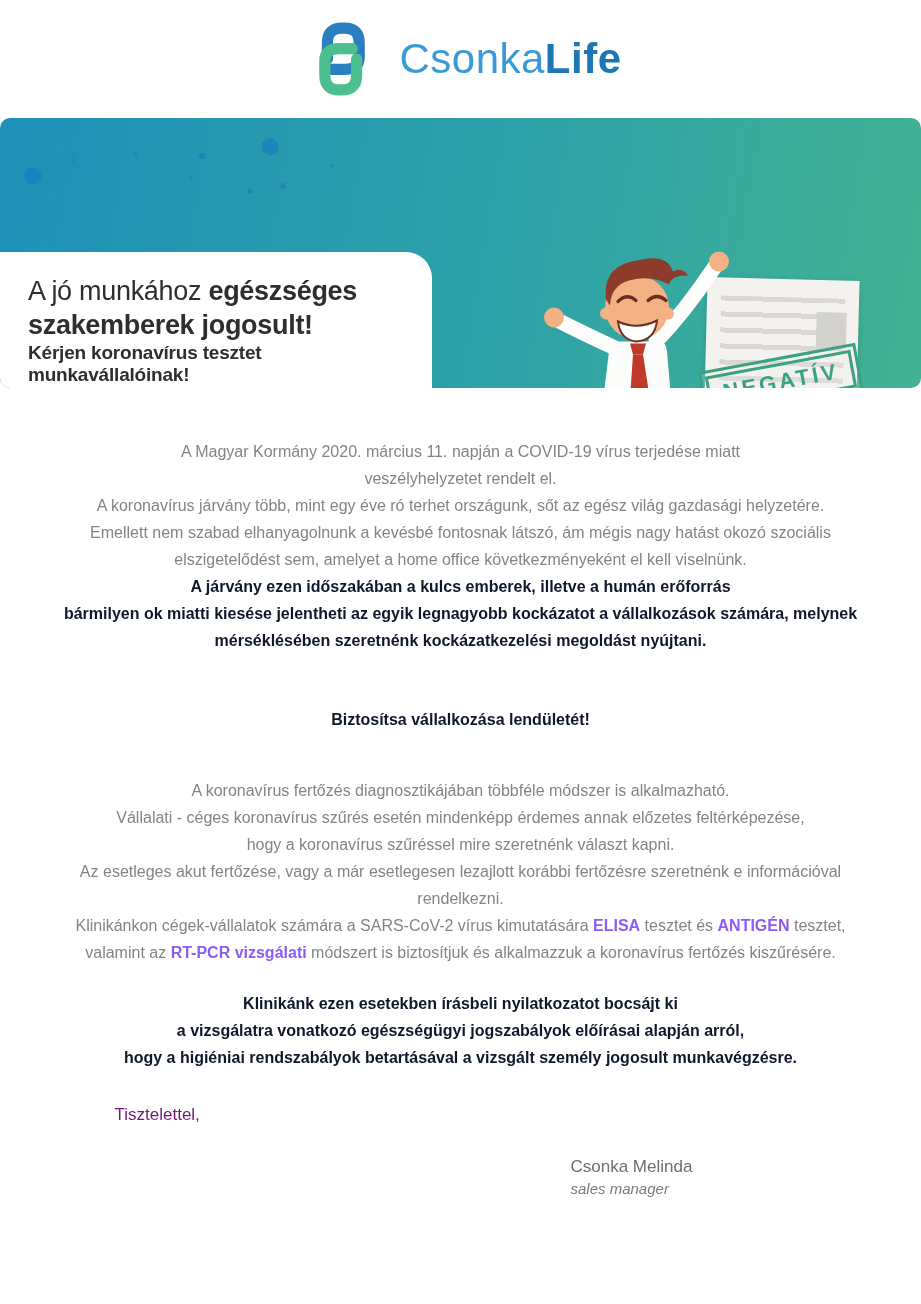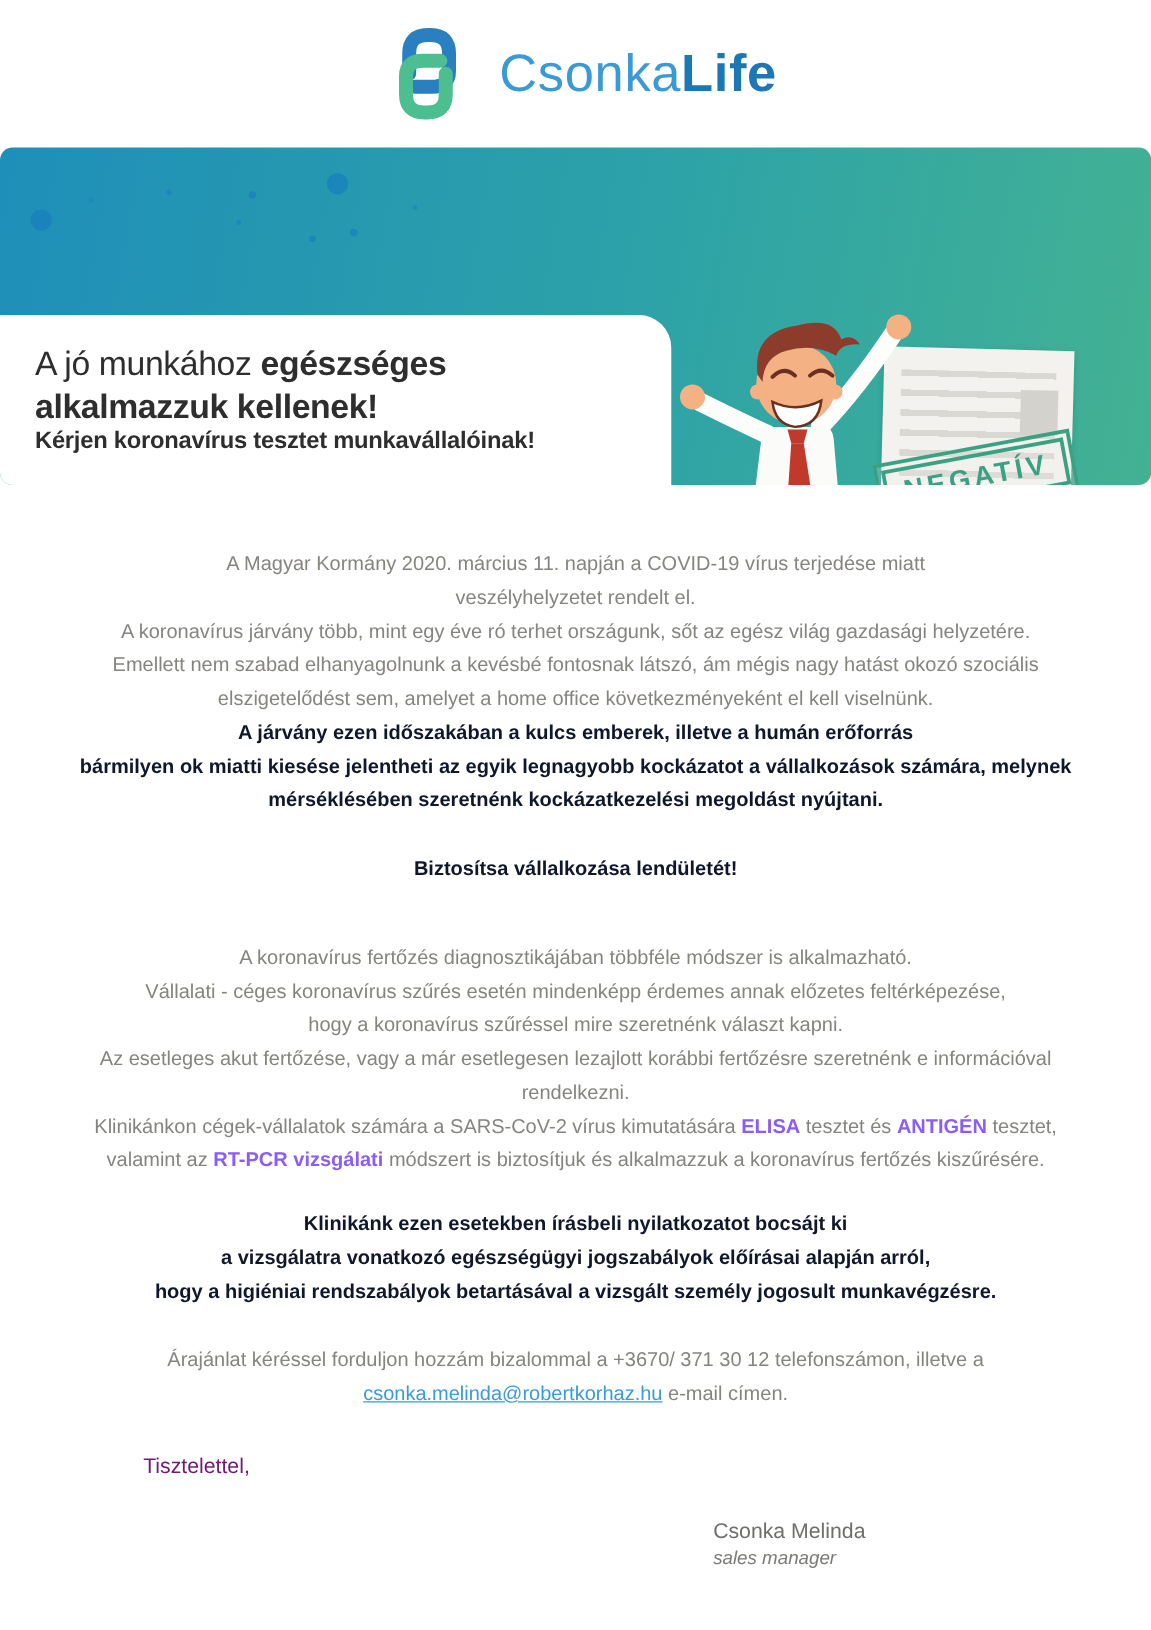--- a/index.html
+++ b/index.html
@@ -18,21 +18,21 @@
   .brand .second { color:#1d77b4; font-weight:700; }
 
   
   .banner {
     position:relative; height:270px; width:921px;
     background:linear-gradient(100deg,#1e8fb9 0%,#2da2a8 55%,#43b293 100%);
     border-radius:10px; overflow:hidden;
   }
   .banner-dots { position:absolute; inset:0; width:100%; height:100%; }
   .hero-card {
-    position:absolute; left:0; top:134px; bottom:0; width:537px;
+    position:absolute; left:0; top:134px; bottom:0; width:432px;
     background:#ffffff; border-top-right-radius:26px;
     padding:22px 20px 0 28px;
   }
   .headline { font-size:27px; line-height:34px; color:#2e2e2e; font-weight:400; letter-spacing:-0.3px; }
   .headline b { font-weight:700; }
   .subheadline { font-size:19px; font-weight:700; color:#2e2e2e; letter-spacing:-0.2px; }
 
   
   .man { position:absolute; left:520px; top:122px; width:240px; height:268px; }
 
@@ -51,21 +51,21 @@
   }
   .stamp-inner { border:3px solid #3aa183; padding:3px 4px; text-align:center;
     color:#3aa183; font-weight:700; font-size:22px; letter-spacing:3px; }
 
   
   .content { width:884px; margin:0 auto; padding-top:50px; text-align:center; }
   .para { font-size:16px; line-height:27px; white-space:pre-line; }
   .light { color:#85847f; font-weight:400; }
   .medium { color:#0f172a; font-weight:600; }
   .b { font-weight:700; color:#8b5cf6; }
-  .gap-sm { margin-top:24px; } .gap-md { margin-top:28px; } .gap-lg { margin-top:44px; }
+  .gap-sm { margin-top:24px; } .gap-md { margin-top:52px; } .gap-lg { margin-top:44px; }
   .email-link { color:#3b9ad8; text-decoration:underline; }
   .closing { text-align:left; margin-top:34px; padding-left:96px; font-size:17px; color:#701a75; }
   .signature { margin-top:32px; margin-left:552px; width:220px; text-align:left; }
   .sig-name { font-size:17px; color:#6e6e6a; }
   .sig-title { font-size:15px; font-style:italic; color:#7a7a76; margin-top:3px; }
 </style>
 </head>
 <body>
 
 <div class="header">
@@ -122,21 +122,21 @@
 
     <path d="M86,58 Q82,24 117,19 Q147,11 153,30 Q162,25 168,34 Q152,33 149,43 Q131,33 109,39 Q91,44 90,64 Z" fill="#8d3b2b"></path>
 
     <path d="M98,60 q9,-9 18,-1" fill="none" stroke="#6b2f1f" stroke-width="3.2" stroke-linecap="round"></path>
     <path d="M128,59 q9,-8 18,0" fill="none" stroke="#6b2f1f" stroke-width="3.2" stroke-linecap="round"></path>
 
     <path d="M98,80 Q117,89 137,79 Q135,99 116,100 Q100,98 98,80 Z" fill="#ffffff" stroke="#6b2f1f" stroke-width="2"></path>
   </svg>
 
   <div class="hero-card">
-    <div class="headline"><span>A jó munkához </span><b>egészséges</b><br><b>alkalmazzuk kellenek!</b></div>
+    <div class="headline"><span>A jó munkához </span><b>egészséges</b><br><b>szakemberek jogosult!</b></div>
     <div class="subheadline">Kérjen koronavírus tesztet munkavállalóinak!</div>
   </div>
 </div>
 
 <div class="content">
   <p class="para light">A Magyar Kormány 2020. március 11. napján a COVID-19 vírus terjedése miatt
 veszélyhelyzetet rendelt el.
 A koronavírus járvány több, mint egy éve ró terhet országunk, sőt az egész világ gazdasági helyzetére.
 Emellett nem szabad elhanyagolnunk a kevésbé fontosnak látszó, ám mégis nagy hatást okozó szociális
 elszigetelődést sem, amelyet a home office következményeként el kell viselnünk.</p>
@@ -147,22 +147,20 @@
   <p class="para light gap-lg">A koronavírus fertőzés diagnosztikájában többféle módszer is alkalmazható.
 Vállalati - céges koronavírus szűrés esetén mindenképp érdemes annak előzetes feltérképezése,
 hogy a koronavírus szűréssel mire szeretnénk választ kapni.
 Az esetleges akut fertőzése, vagy a már esetlegesen lezajlott korábbi fertőzésre szeretnénk e információval
 rendelkezni.</p>
   <p class="para light"><span>Klinikánkon cégek-vállalatok számára a SARS-CoV-2 vírus kimutatására </span><span class="b">ELISA</span><span> tesztet és </span><span class="b">ANTIGÉN</span><span> tesztet,
 valamint az </span><span class="b">RT-PCR vizsgálati</span><span> módszert is biztosítjuk és alkalmazzuk a koronavírus fertőzés kiszűrésére.</span></p>
   <p class="para medium gap-sm">Klinikánk ezen esetekben írásbeli nyilatkozatot bocsájt ki
 a vizsgálatra vonatkozó egészségügyi jogszabályok előírásai alapján arról,
 hogy a higiéniai rendszabályok betartásával a vizsgált személy jogosult munkavégzésre.</p>
-  <p class="para light gap-md"><span>Árajánlat kéréssel forduljon hozzám bizalommal a +3670/ 371 30 12 telefonszámon, illetve a
-</span><a href="#" class="email-link">csonka.melinda@robertkorhaz.hu</a><span> e-mail címen.</span></p>
 
   <p class="closing">Tisztelettel,</p>
 
   <div class="signature">
     <div class="sig-name">Csonka Melinda</div>
     <div class="sig-title">sales manager</div>
   </div>
 </div>
 
 </body></html>

